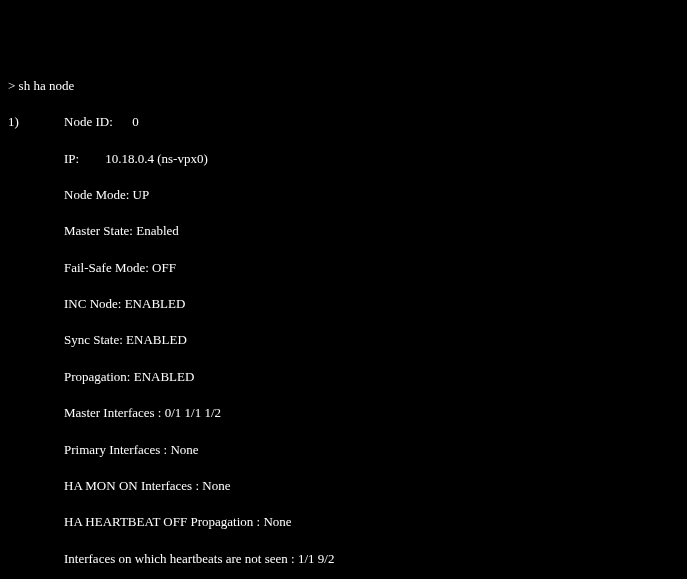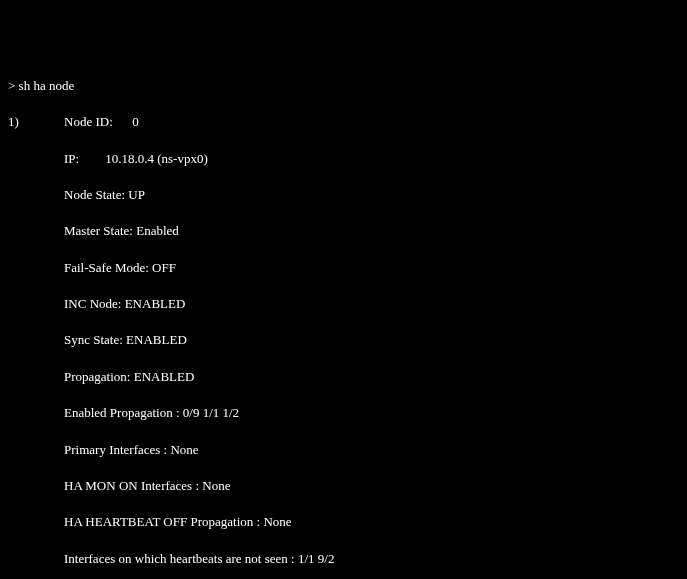--- a/index.html
+++ b/index.html
@@ -29,27 +29,27 @@
     }
   </style>
 </head>
 <body>
 
 
 
 <div><span>&gt;</span> <span>sh ha node</span></div>
 <div><span class="node-marker">1)</span><span>Node ID:</span>      <span>0</span></div>
 <div class="indent-2"><span>IP:</span>        <span>10.18.0.4 (ns-vpx0)</span></div>
-<div class="indent-2"><span>Node State:</span> <span>UP</span></div>
+<div class="indent-2"><span>Node Mode:</span> <span>UP</span></div>
 <div class="indent-2"><span>Master State:</span> <span>Enabled</span></div>
 <div class="indent-2"><span>Fail-Safe Mode:</span> <span>OFF</span></div>
 <div class="indent-2"><span>INC Node:</span> <span>ENABLED</span></div>
 <div class="indent-2"><span>Sync State:</span> <span>ENABLED</span></div>
 <div class="indent-2"><span>Propagation:</span> <span>ENABLED</span></div>
-<div class="indent-2"><span>Enabled Propagation :</span> <span>0/9 1/1 1/2</span></div>
+<div class="indent-2"><span>Master Interfaces :</span> <span>0/1 1/1 1/2</span></div>
 <div class="indent-2"><span>Primary Interfaces :</span> <span>None</span></div>
 <div class="indent-2"><span>HA MON ON Interfaces :</span> <span>None</span></div>
 <div class="indent-2"><span>HA HEARTBEAT OFF Propagation :</span> <span>None</span></div>
 <div class="indent-2"><span>Interfaces on which heartbeats are not seen :</span> <span>1/1 9/2</span></div>
 
 
 
 
 
 

